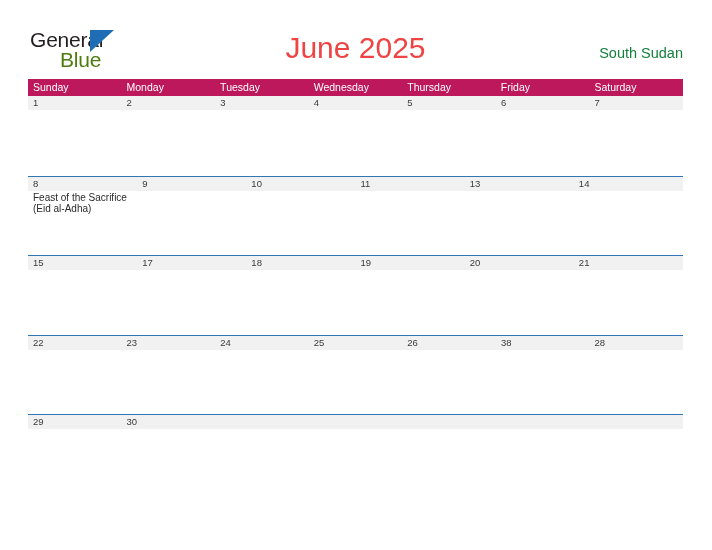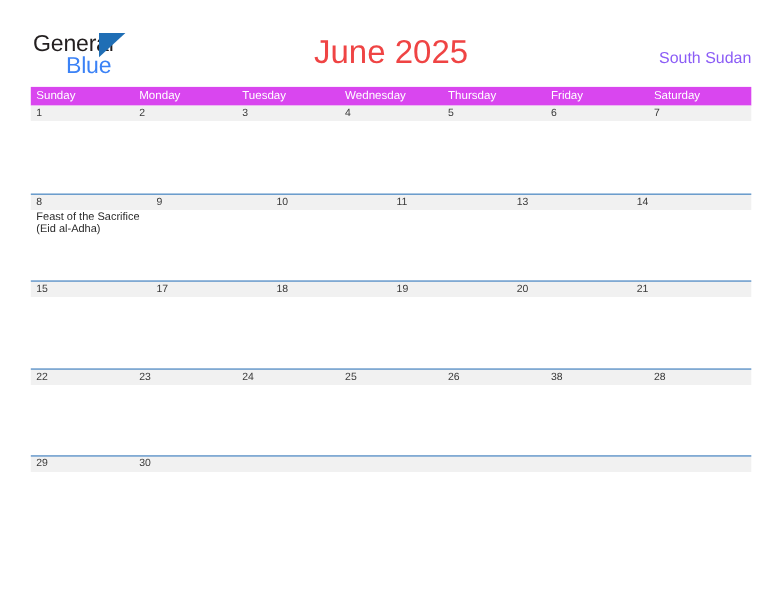--- a/index.html
+++ b/index.html
@@ -44,21 +44,21 @@
     color: #231f20;
     letter-spacing: -0.2px;
     line-height: 24px;
     white-space: nowrap;
   }
   .logo-blue {
     position: absolute;
     left: 32px;
     top: 20px;
     font-size: 21px;
-    color: #3b82f6;
+    color: #4d7c0f;
     letter-spacing: -0.2px;
     line-height: 24px;
     white-space: nowrap;
   }
   .logo-triangle {
     position: absolute;
     left: 62px;
     top: 2px;
     width: 0;
     height: 0;
@@ -78,36 +78,37 @@
     font-weight: normal;
     margin: 0;
   }
 
   .region {
     position: absolute;
     right: 0;
     top: 0;
     line-height: 54px;
     font-size: 14.5px;
-    color: #8b5cf6;
+    color: #15803d;
     white-space: nowrap;
     text-align: right;
   }
 
   
   .calendar {
     position: absolute;
     left: 28px;
     top: 79px;
     width: 655px;
   }
   .weekdays {
     display: flex;
-    background: #d946ef;
+    background: #be185d;
     height: 17px;
+    justify-content: flex-end;
   }
   .weekday {
     flex: 1 1 0;
     box-sizing: border-box;
     padding-left: 5px;
     font-size: 10.5px;
     color: #ffffff;
     line-height: 17px;
     white-space: nowrap;
     overflow: hidden;

